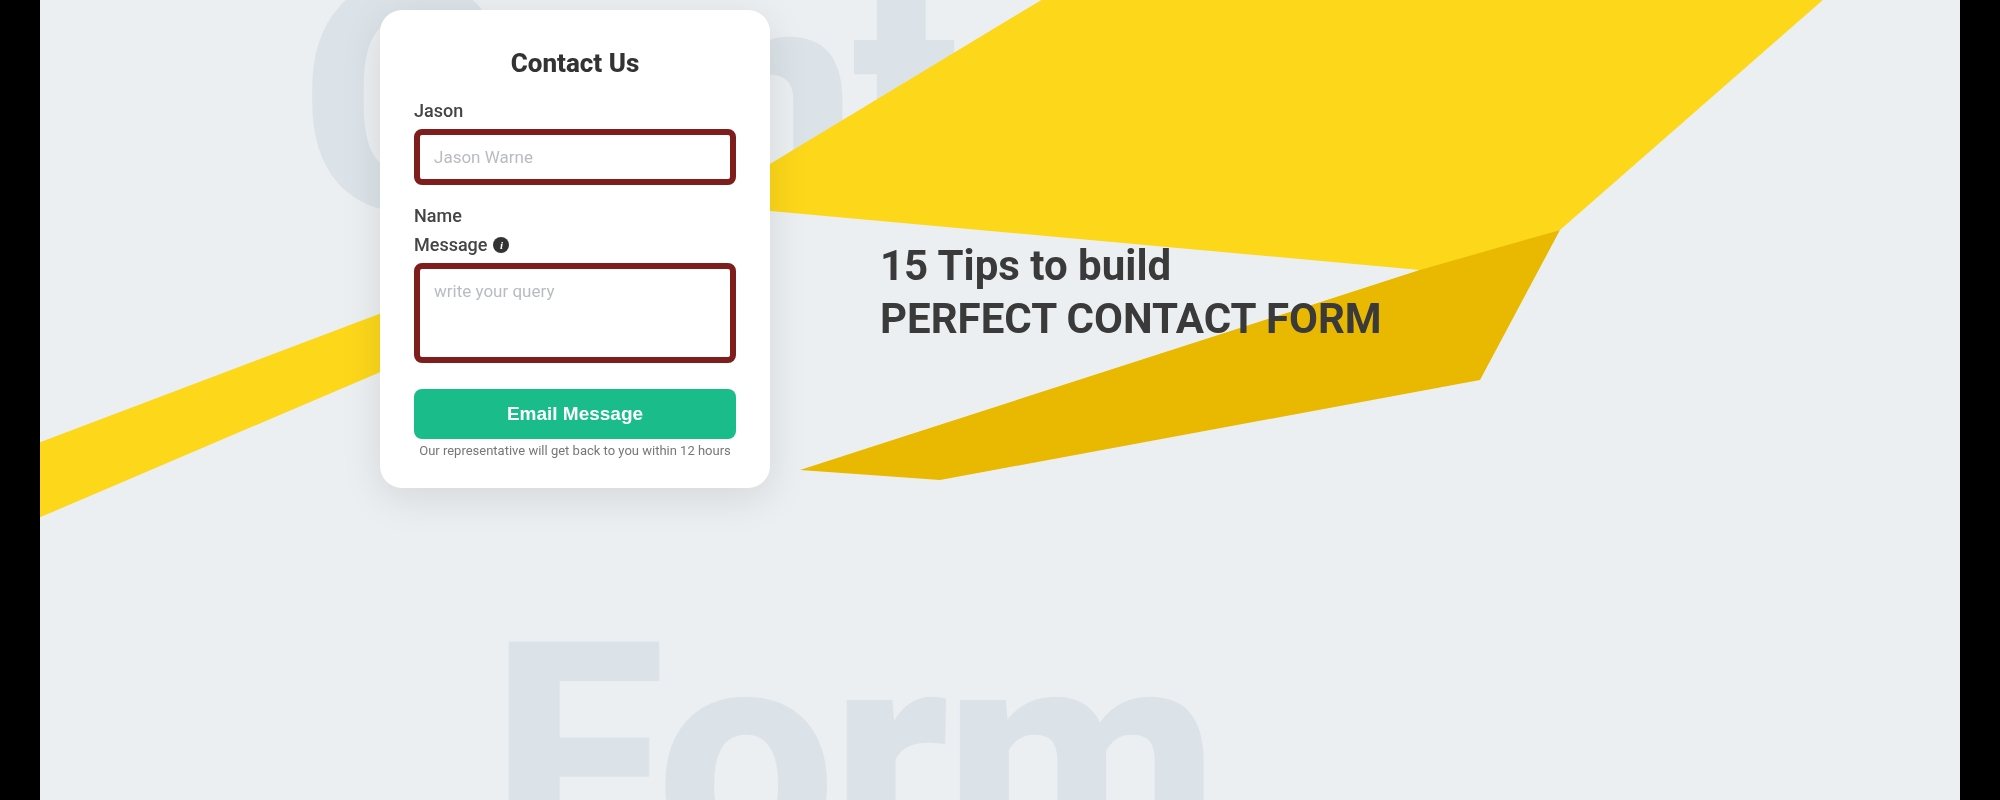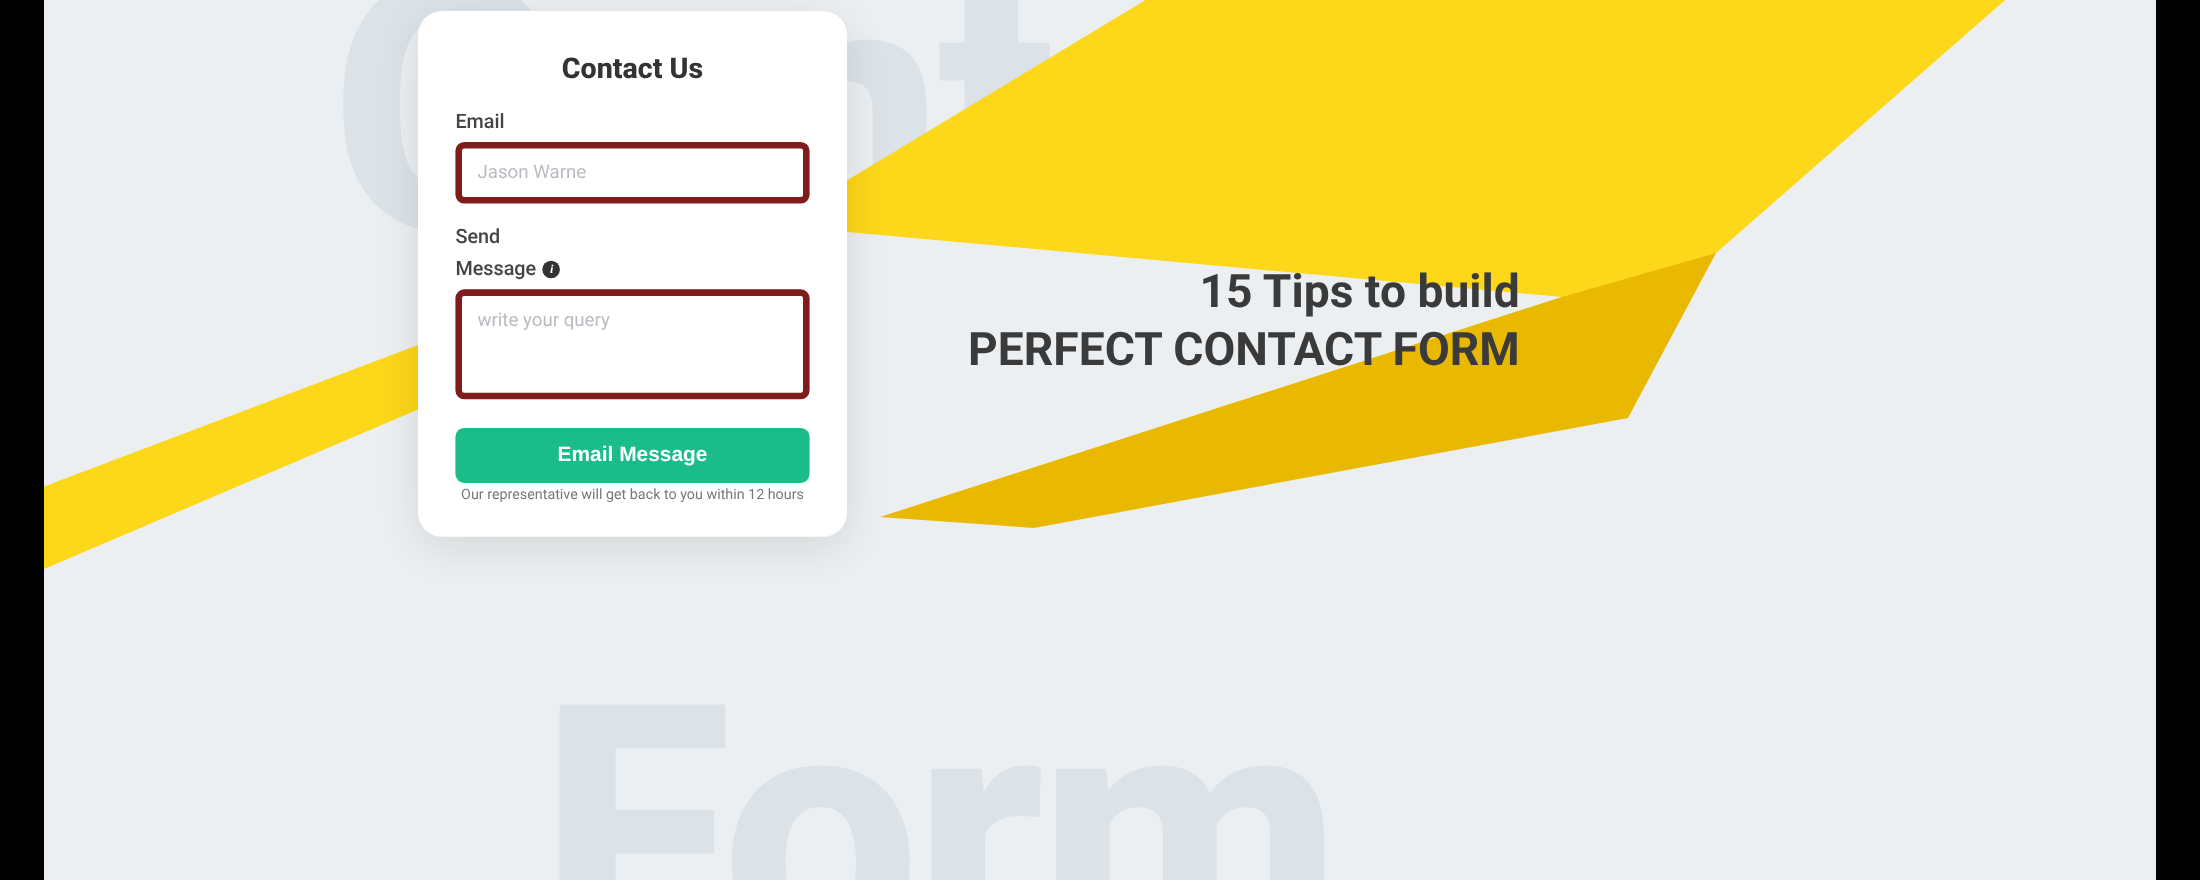--- a/index.html
+++ b/index.html
@@ -127,21 +127,20 @@
   }
 
   
   .headline {
     position: absolute;
     left: 840px;
     top: 240px;
     z-index: 10;
     color: #3a3a3a;
     max-width: 700px;
-    text-align: right;
   }
   .headline .line1 {
     font-size: 42px;
     font-weight: 700;
     line-height: 1.25;
   }
   .headline .line2 {
     font-size: 42px;
     font-weight: 700;
     line-height: 1.25;
@@ -160,26 +159,26 @@
 
       <polygon points="1200,-120 1920,-120 1520,230 760,470 1380,270 720,210 -100,560 -100,480 720,170" fill="#fcd71a"></polygon>
 
       <polygon points="760,470 1380,270 1520,230 1440,380 900,480" fill="#e9b800"></polygon>
     </svg>
 
     <div class="card">
       <h2>Contact Us</h2>
 
       <label class="field-label">
-        <span>Email</span>
+        <span>Jason</span>
       </label>
       <input class="input" type="text" placeholder="Jason Warne" style="">
 
       <label class="field-label">
-        <span>Send</span>
+        <span>Name</span>
       </label>
 
       <label class="field-label">
         <span>Message</span>
         <span class="info-dot">i</span>
       </label>
       <textarea class="textarea" placeholder="write your query" style=""></textarea>
 
       <button class="submit-btn">Email Message</button>
 

